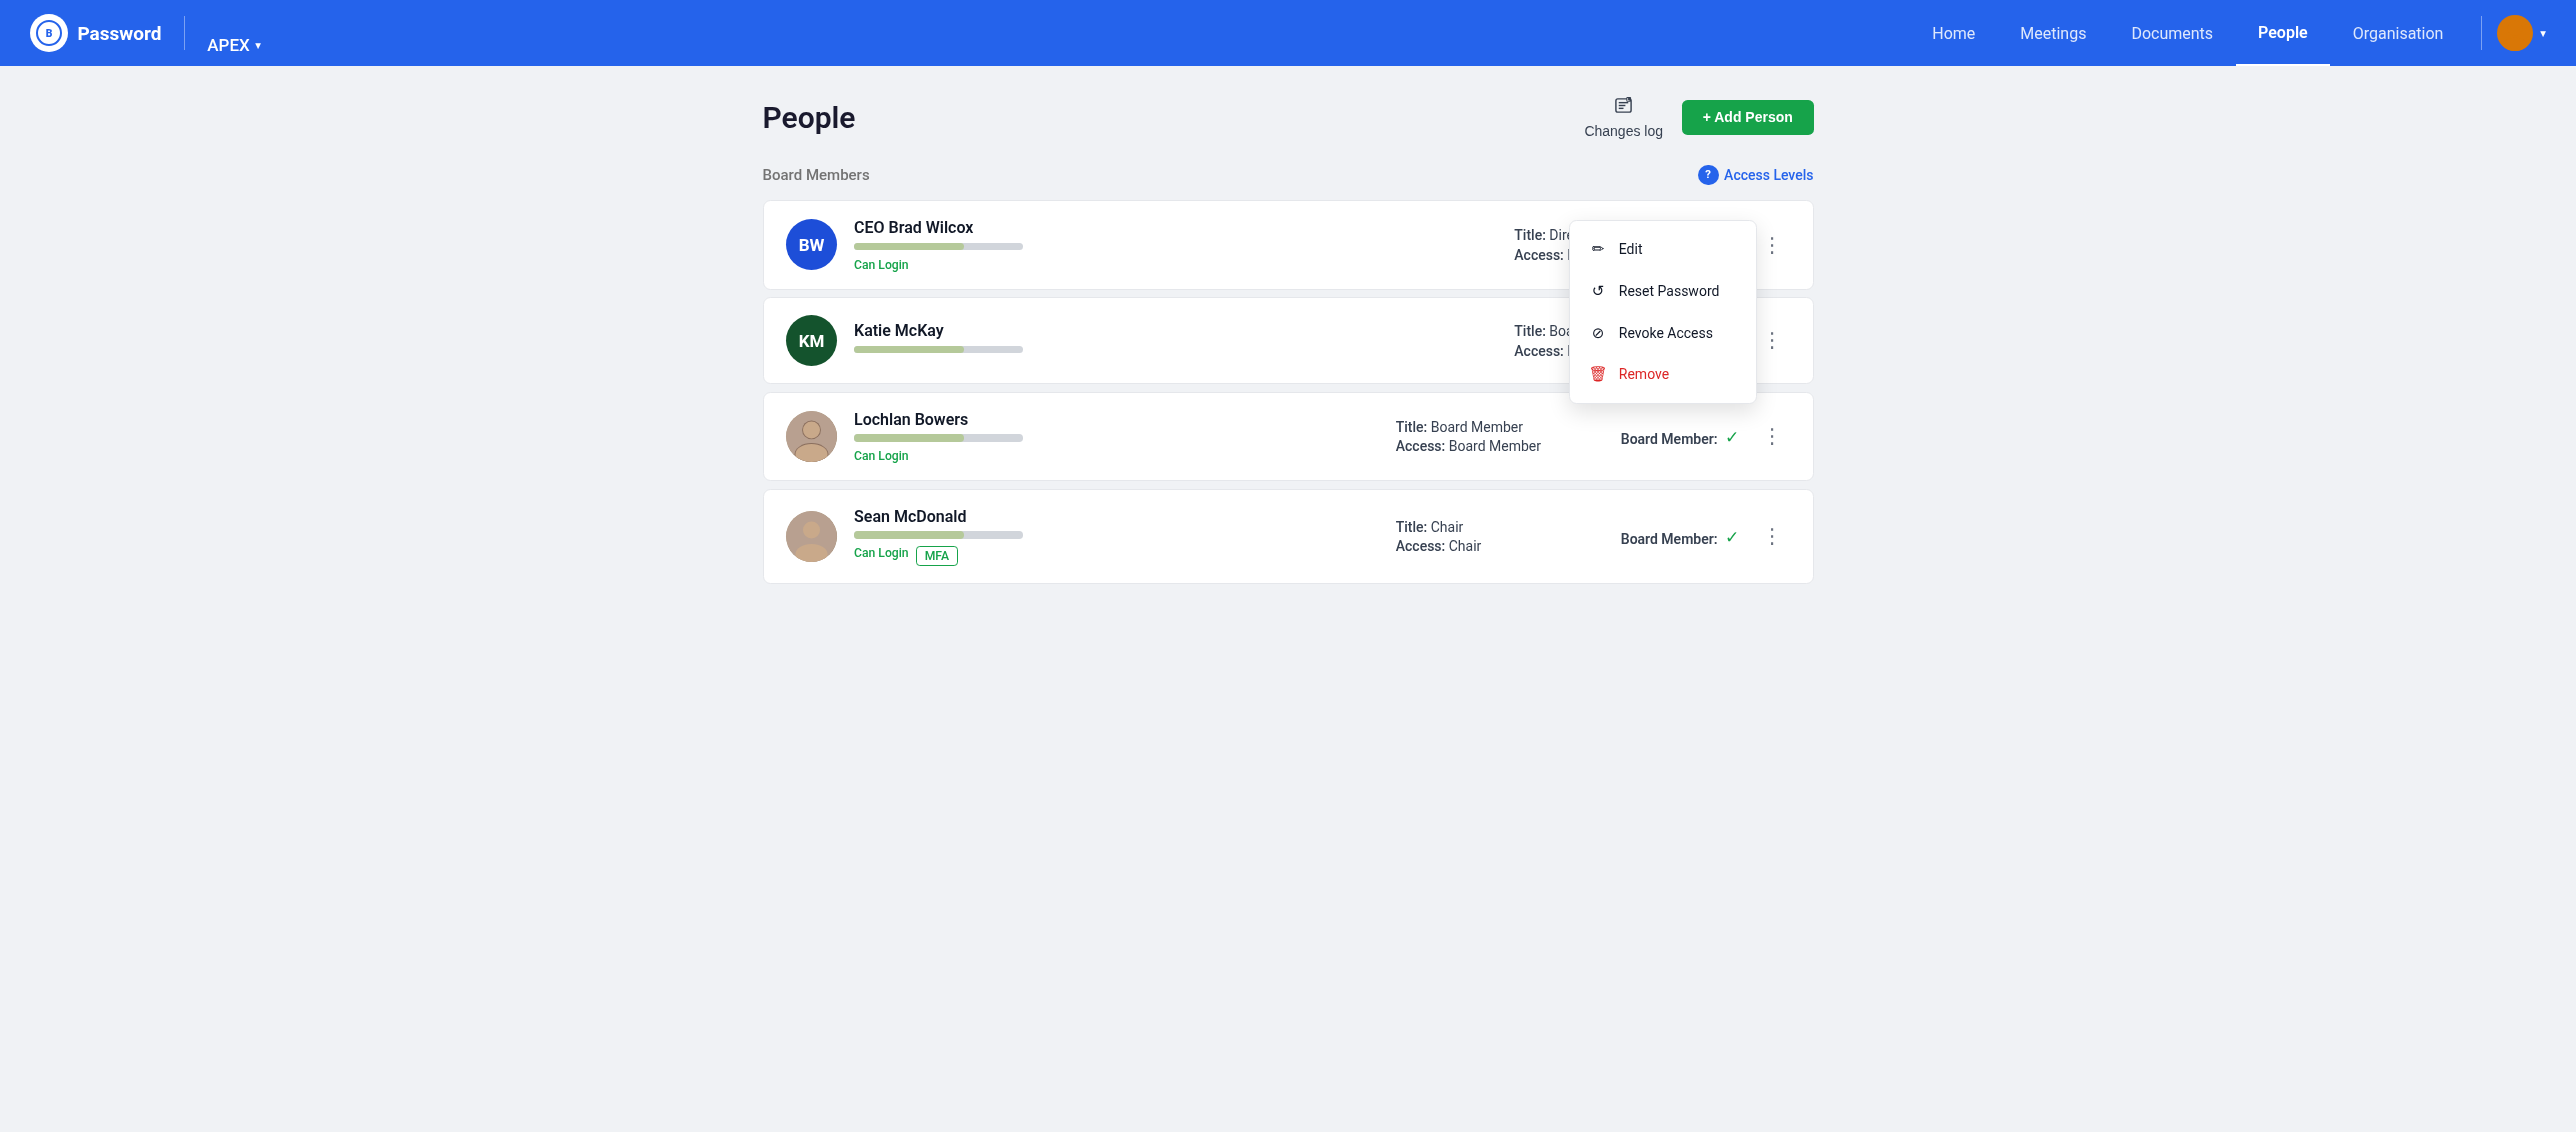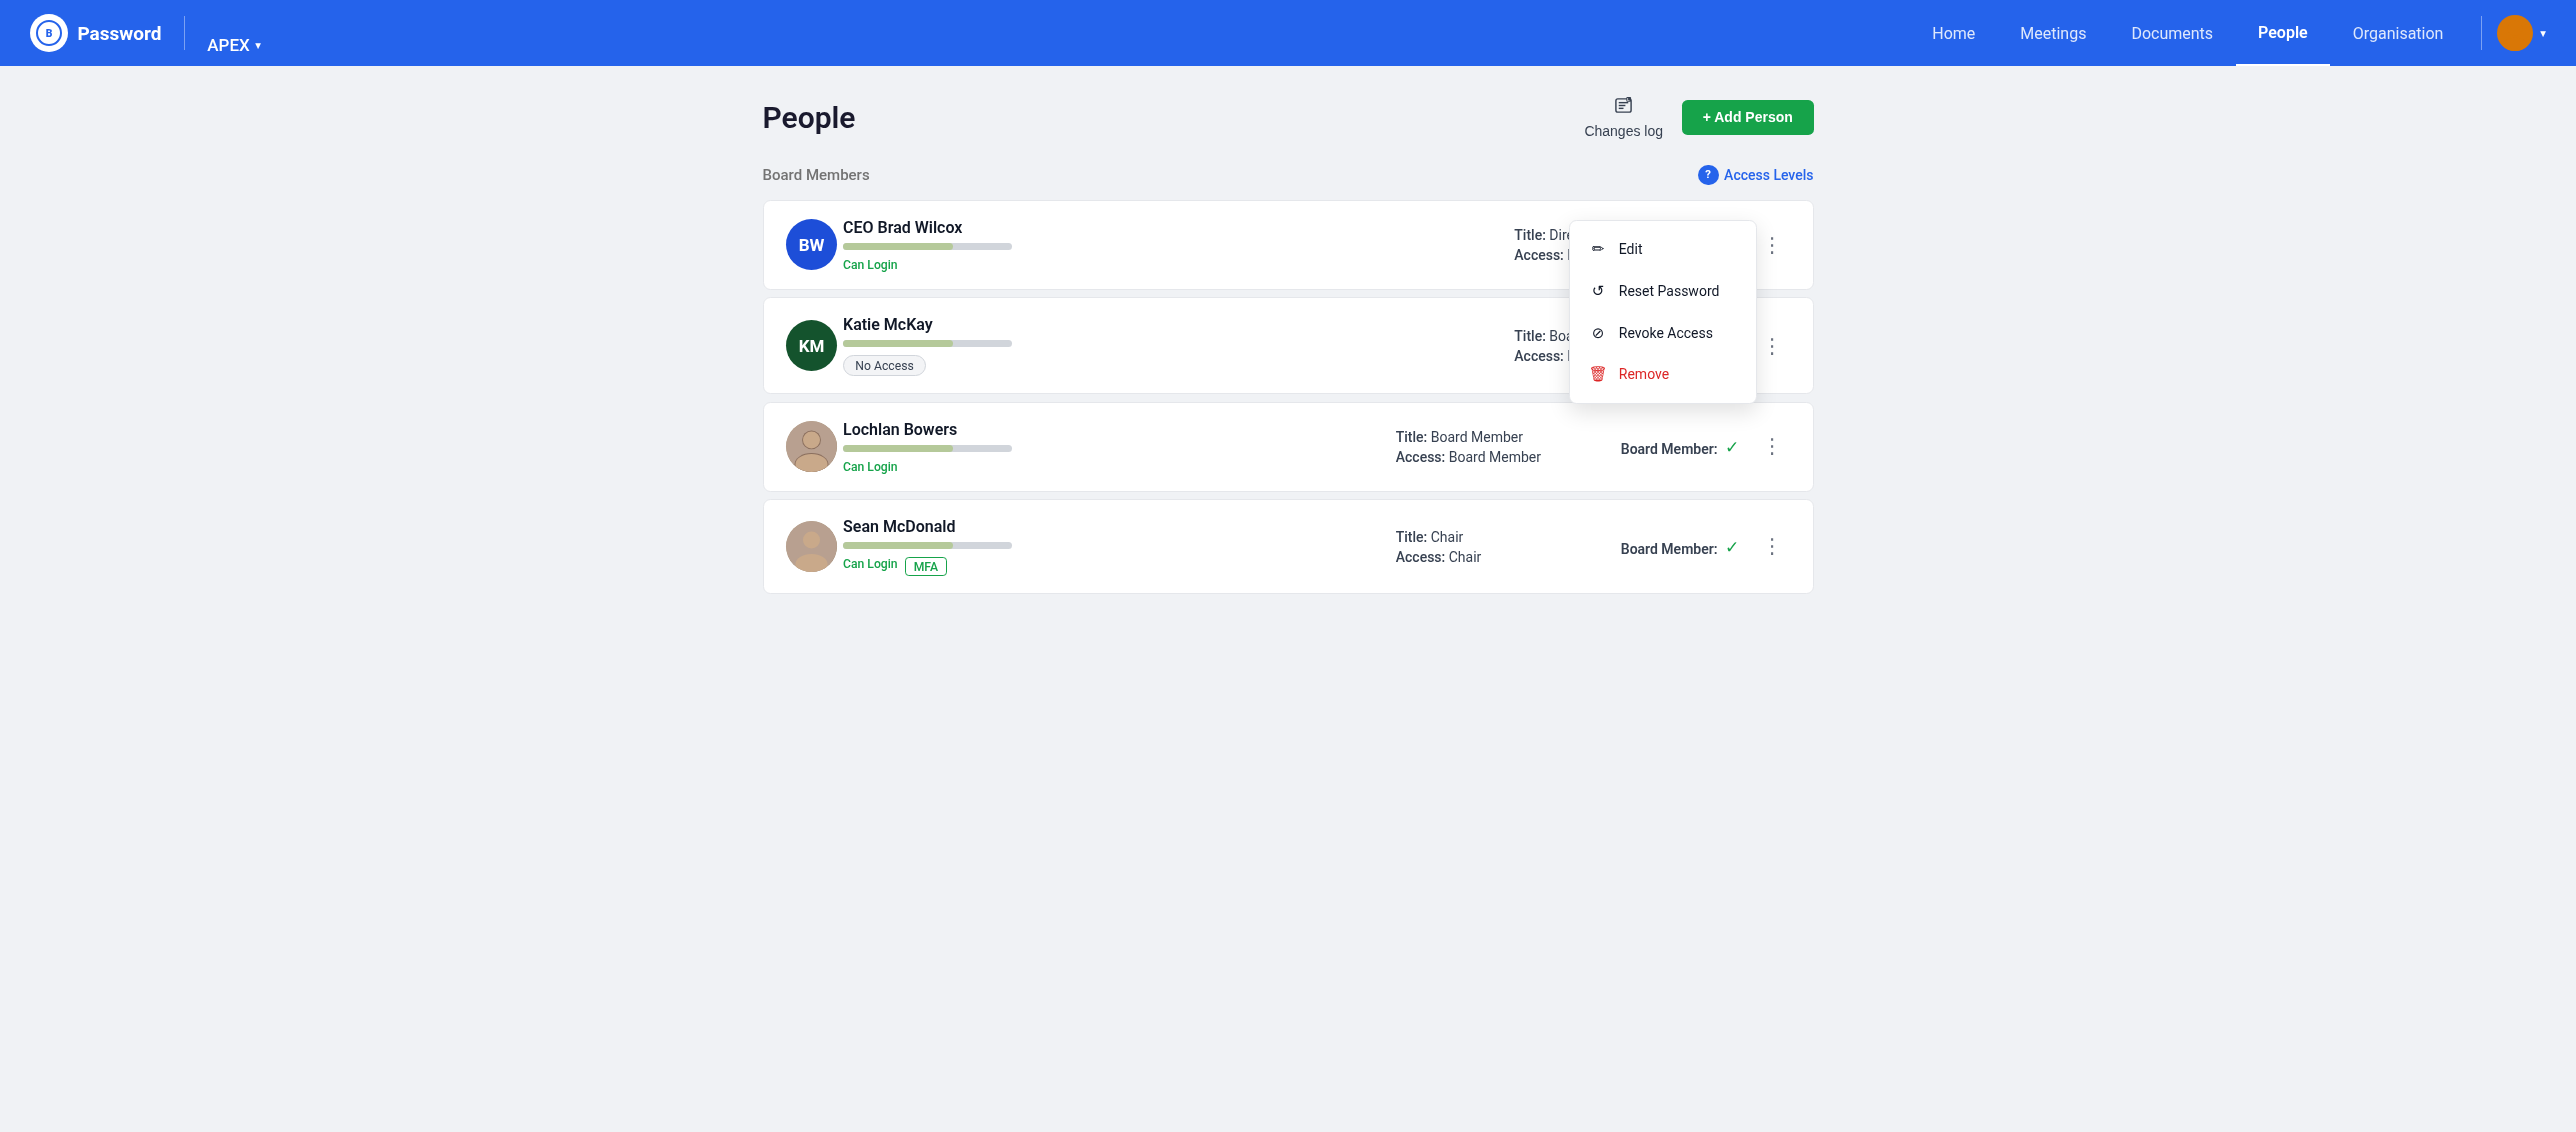--- a/index.html
+++ b/index.html
@@ -211,21 +211,21 @@
       justify-content: center;
       font-size: 17px;
       font-weight: 700;
       color: white;
       flex-shrink: 0;
       overflow: hidden;
     }
     .person-avatar.initials-bw { background: #1d4ed8; }
     .person-avatar.initials-km { background: #14532d; }
     .person-info {
-      margin-left: 6px;
+      margin-left: 17px;
       flex: 1;
       min-width: 188px;
     }
     .person-name {
       font-size: 16px;
       font-weight: 600;
       color: #111827;
       margin-bottom: 5.6px;
     }
     .progress-bar-container {
@@ -453,23 +453,20 @@
 
   <div class="person-row">
     <div class="person-avatar initials-km">
       <span>KM</span>
     </div>
     <div class="person-info">
       <div class="person-name">Katie McKay</div>
       <div class="progress-bar-container">
         <div class="progress-bar-fill" style="width:65%"></div>
       </div>
-      <div class="person-badges">
-        <span class="badge-no-access">No Access</span>
-      </div>
     </div>
     <div class="person-meta">
       <div class="meta-row">
         <span class="meta-label">Title: </span>
         <span>Board Sec</span>
       </div>
       <div class="meta-row">
         <span class="meta-label">Access: </span>
         <span>Board Member</span>
       </div>

